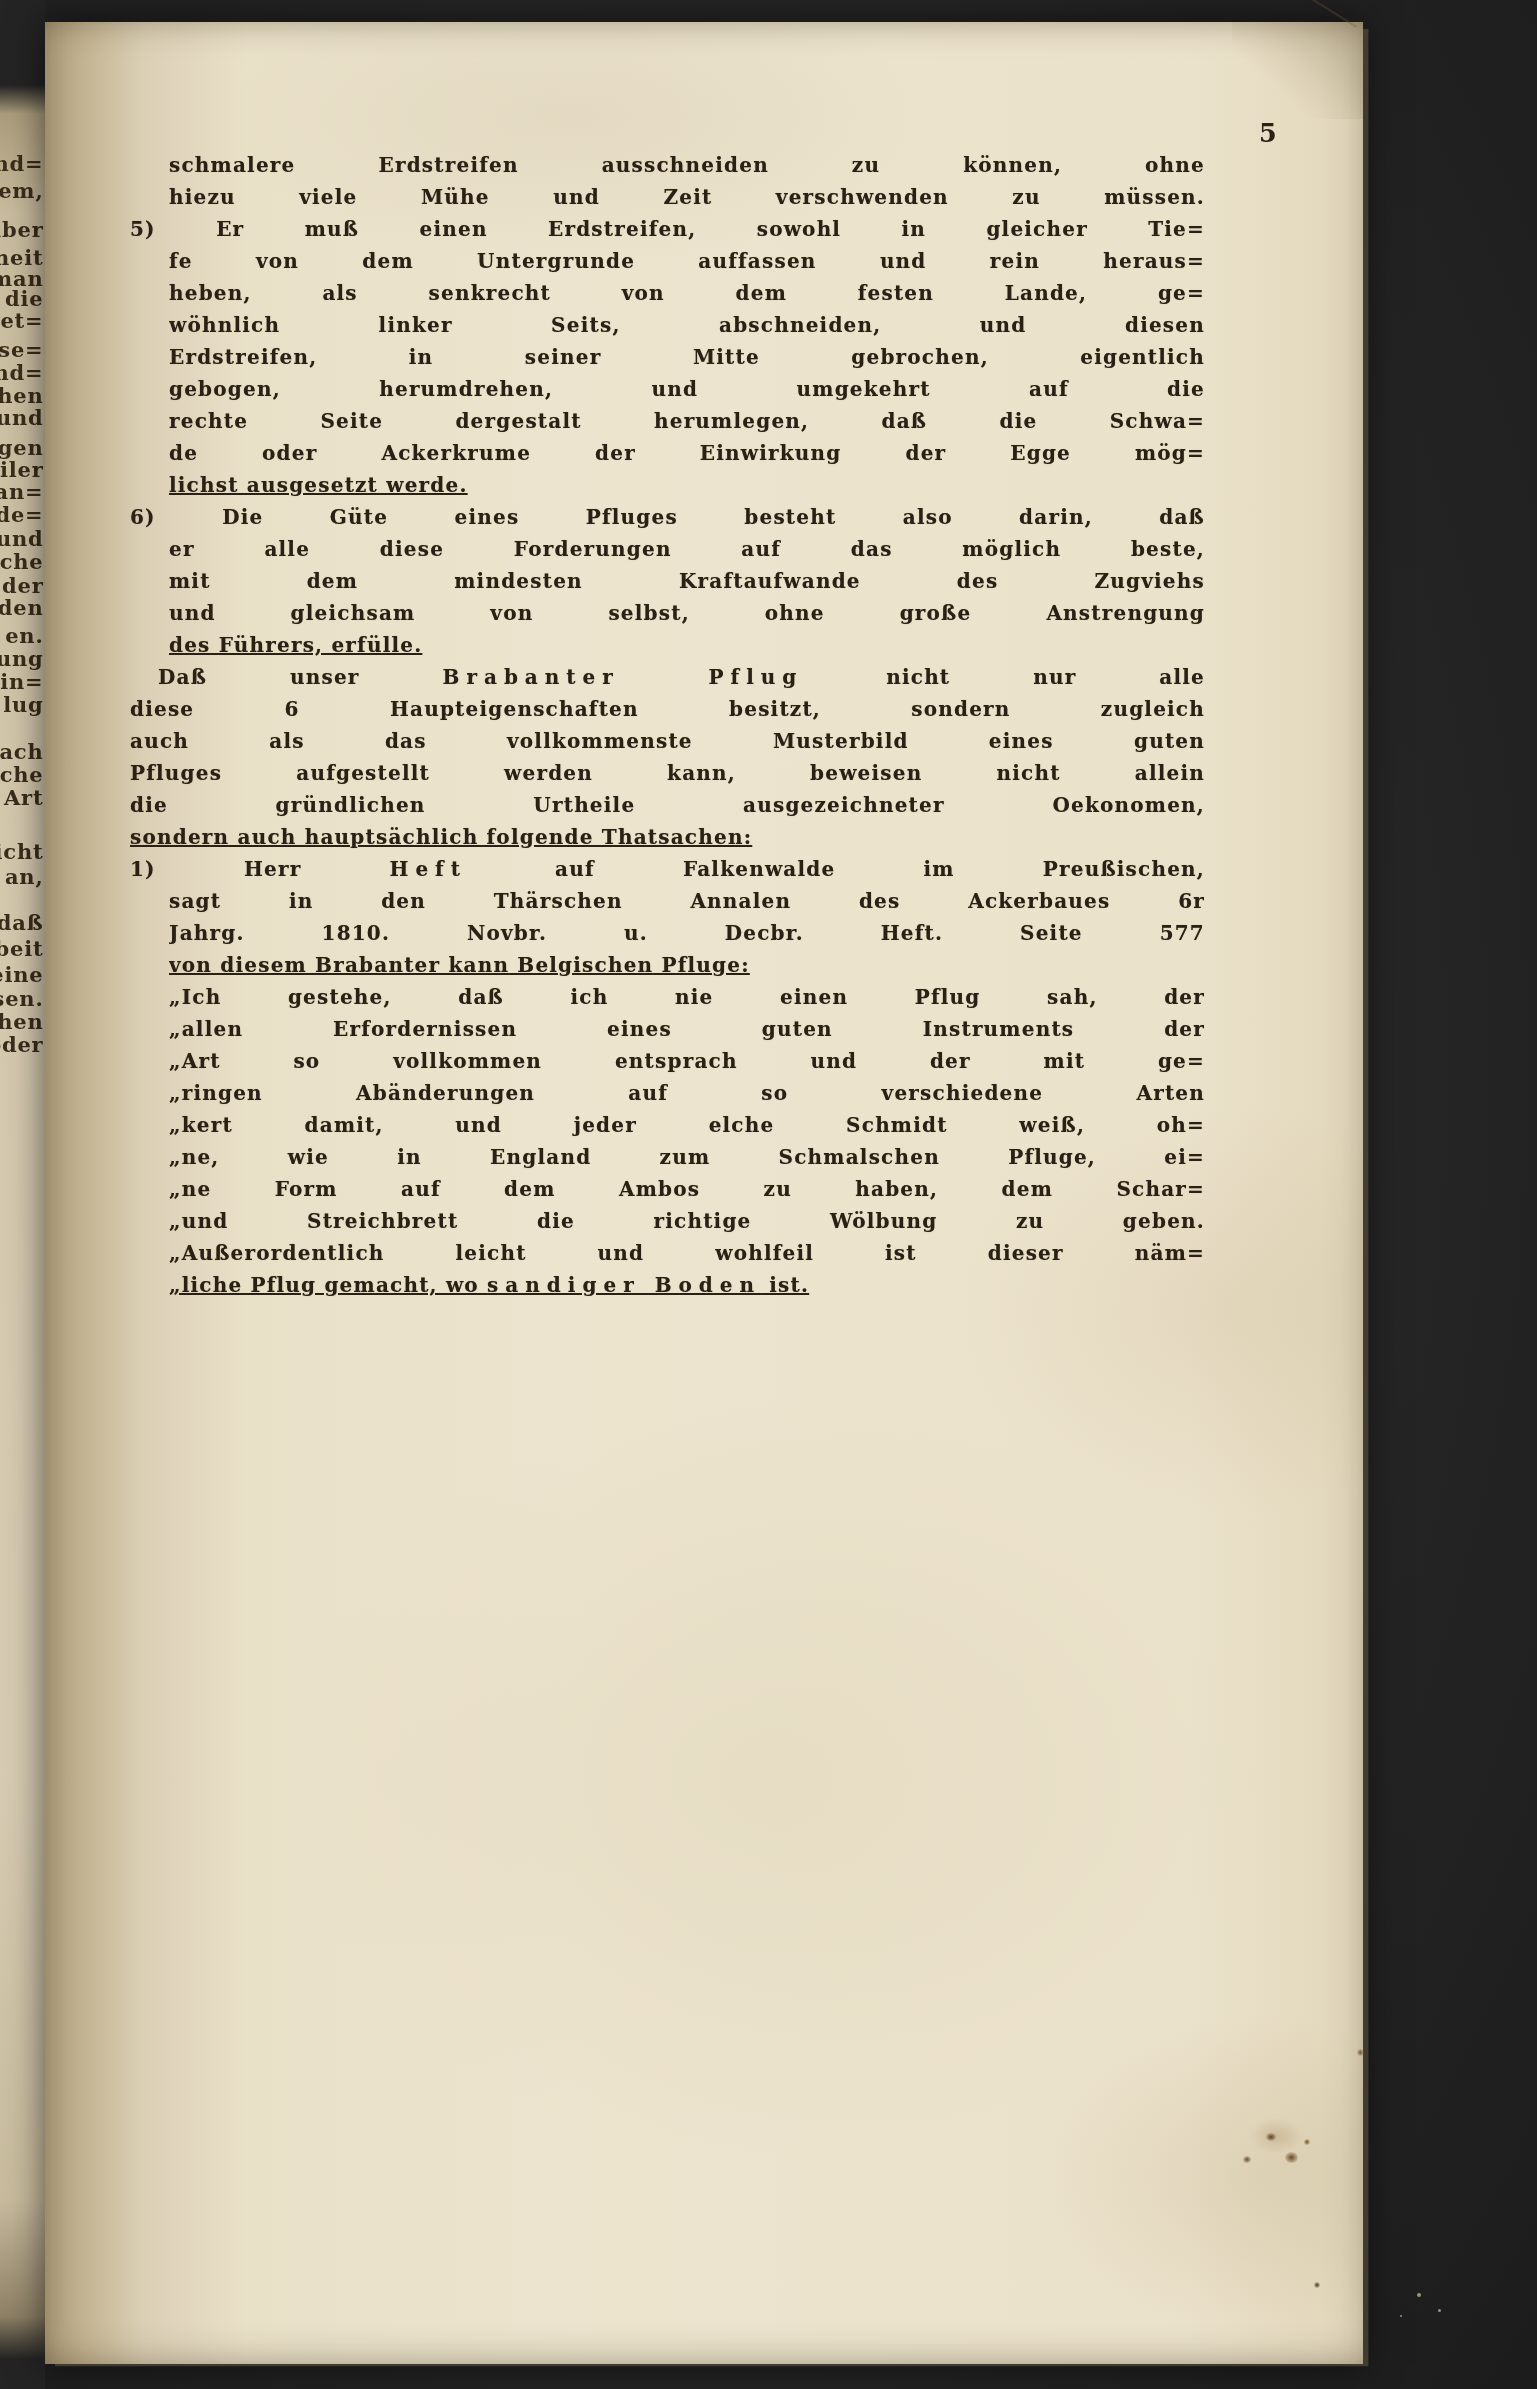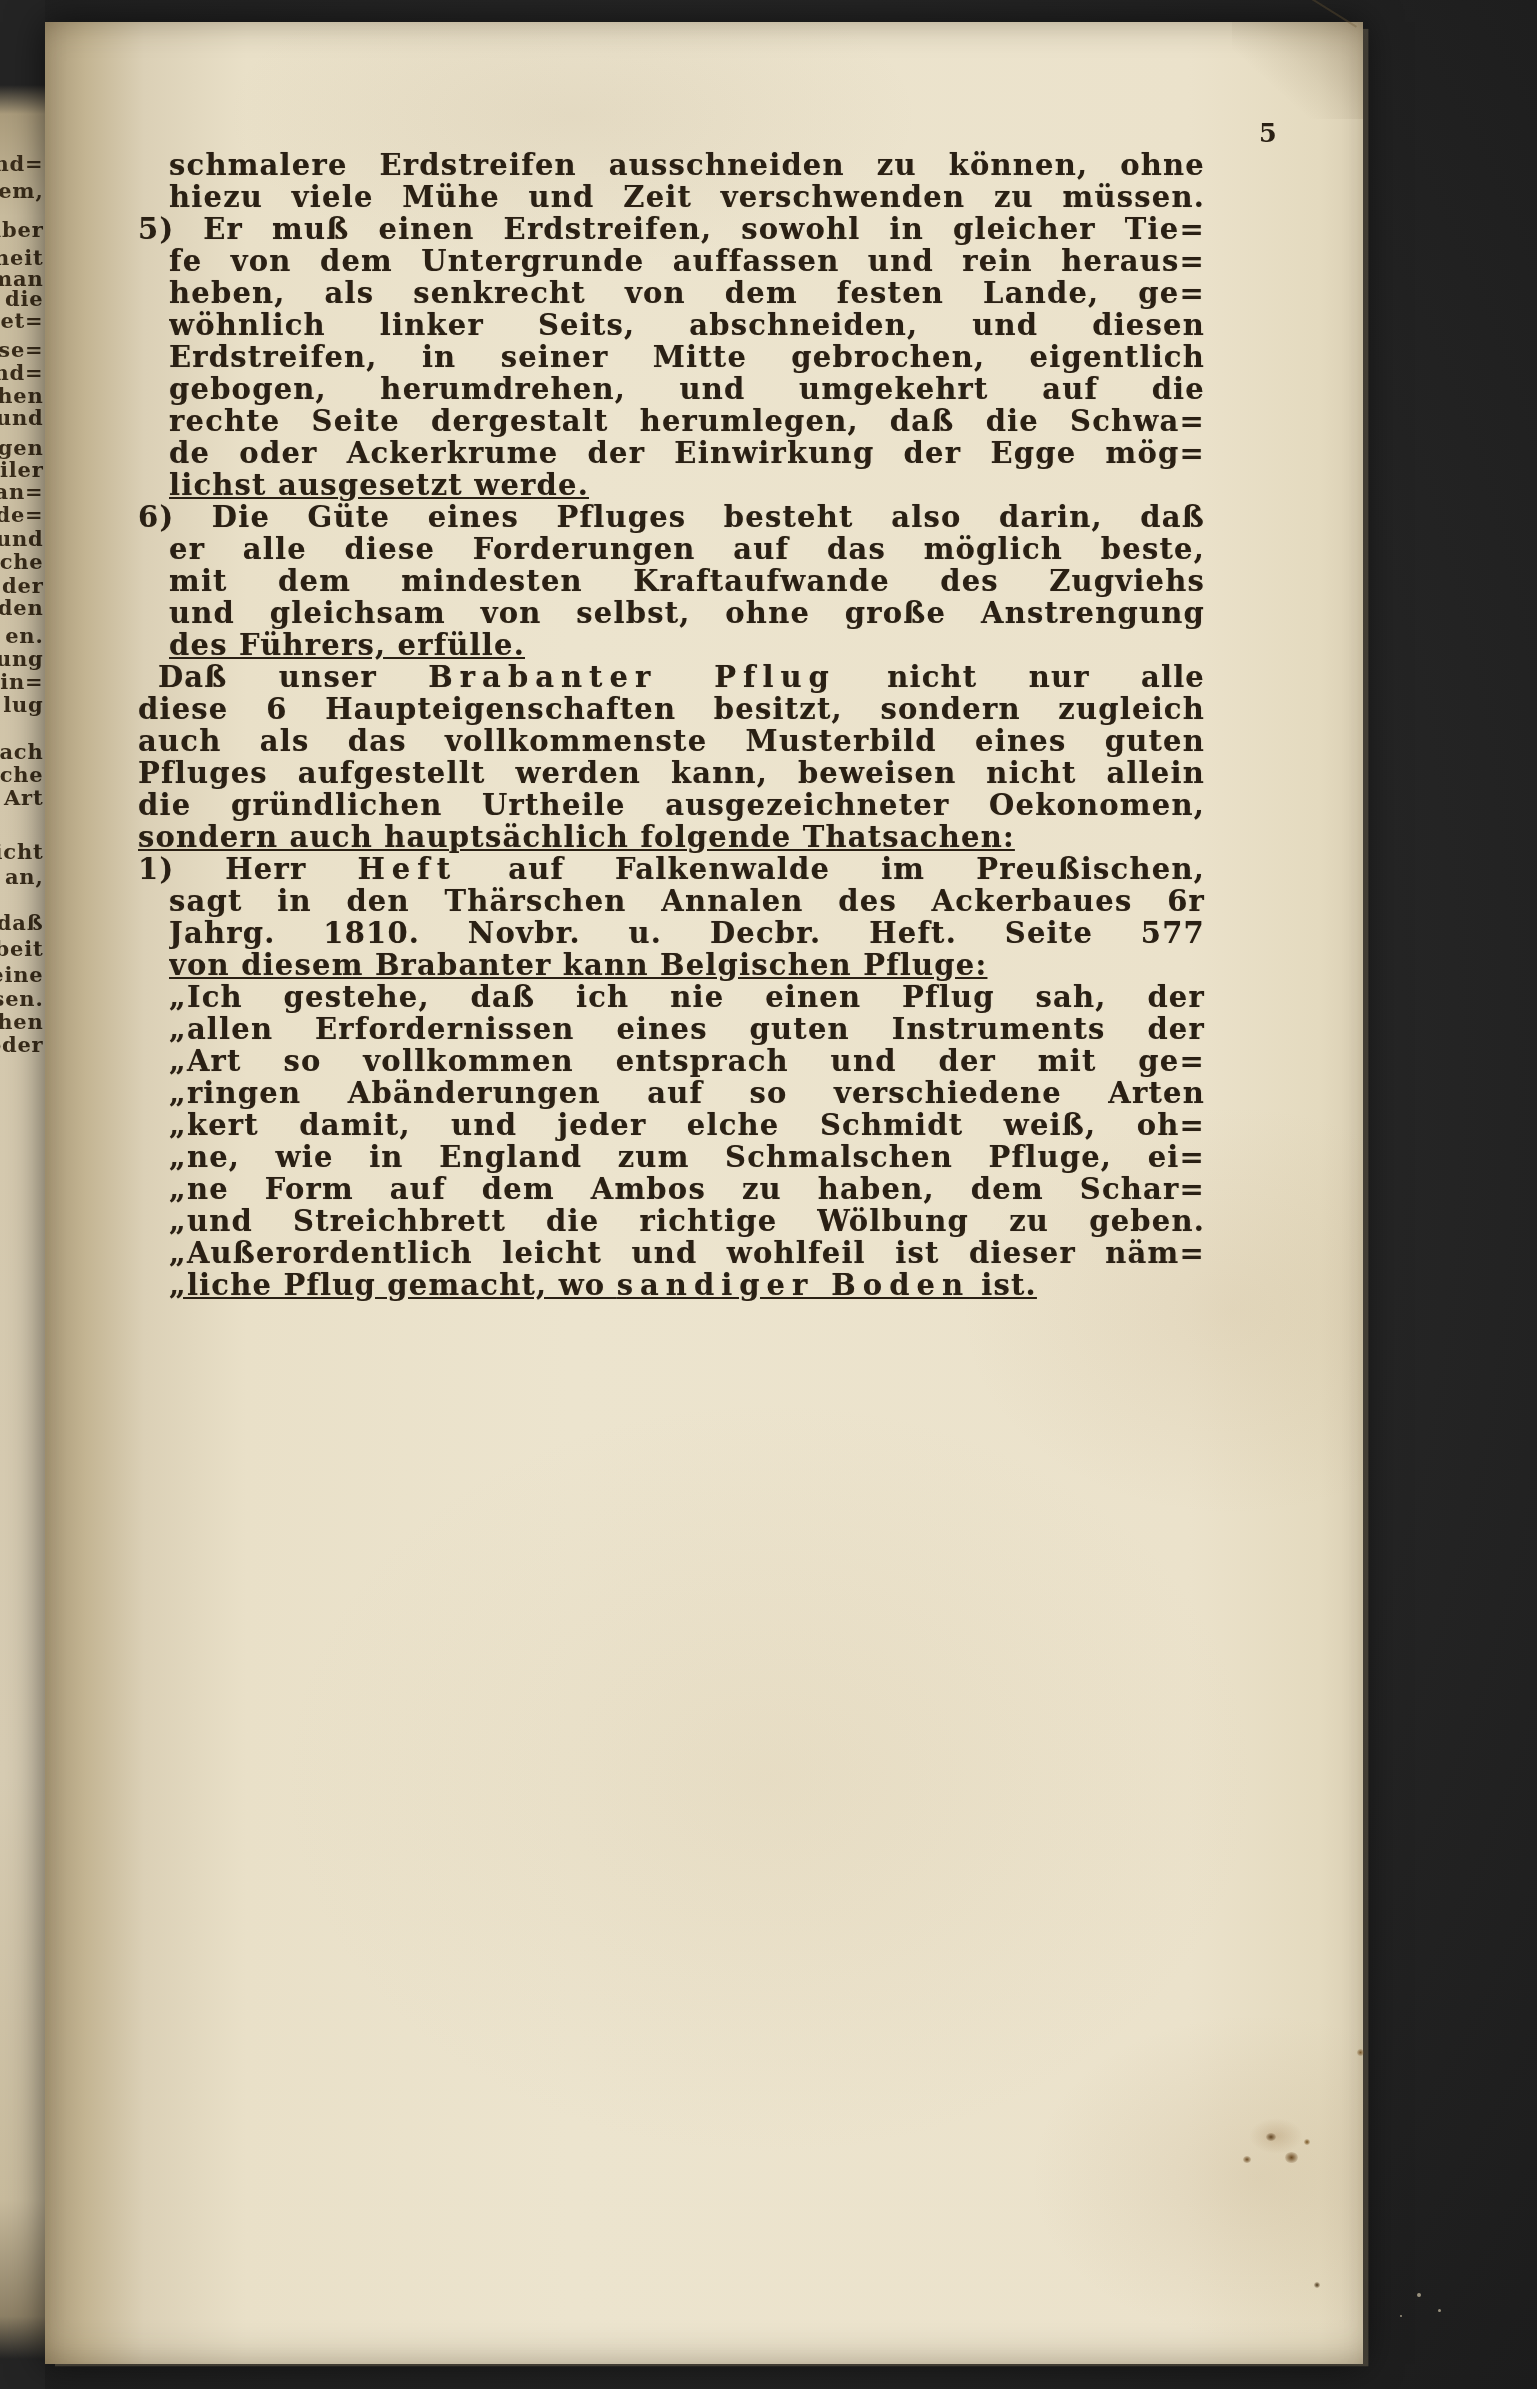--- a/index.html
+++ b/index.html
@@ -58,29 +58,29 @@
   }
 
   .page-number {
     position: absolute; left: 1214px; top: 96px;
     font-weight: bold; font-size: 25.5px; color: #2a2014;
   }
 
   
   .text-block {
     position: absolute; left: 85px; top: 127px; width: 1075px;
-    color: #2a2014; font-weight: bold; font-size: 29px; letter-spacing: 1.2px;
+    color: #2a2014; font-weight: bold; font-size: 20px; letter-spacing: 1.2px;
     text-shadow: 0 0 0.8px rgba(42,32,20,0.35);
   }
   .line {
     height: 32px; line-height: 32px; overflow: hidden;
     text-align: justify; text-align-last: justify;
   }
   .line.short { text-align-last: left; text-decoration: underline; }
-  .ind0 { margin-left: 8px; }
+  .ind0 { margin-left: 0; }
   .ind1 { margin-left: 39px; }
   .ind2 { margin-left: 28px; }
   .sp { letter-spacing: 7px; }
 
   
   .stain { position: absolute; border-radius: 50%; pointer-events: none; }
   .st1 { left: 1204px; top: 2096px; width: 54px; height: 36px;
          background: radial-gradient(ellipse, rgba(140,100,50,0.22), transparent 70%); }
   .st2 { left: 1221px; top: 2111px; width: 10px; height: 8.5px; background: radial-gradient(#5f4220, rgba(95,66,32,0.1) 75%); }
   .st3 { left: 1240px; top: 2130px; width: 13px; height: 11.6px; background: radial-gradient(#6b4a22, rgba(107,74,34,0.1) 75%); }

